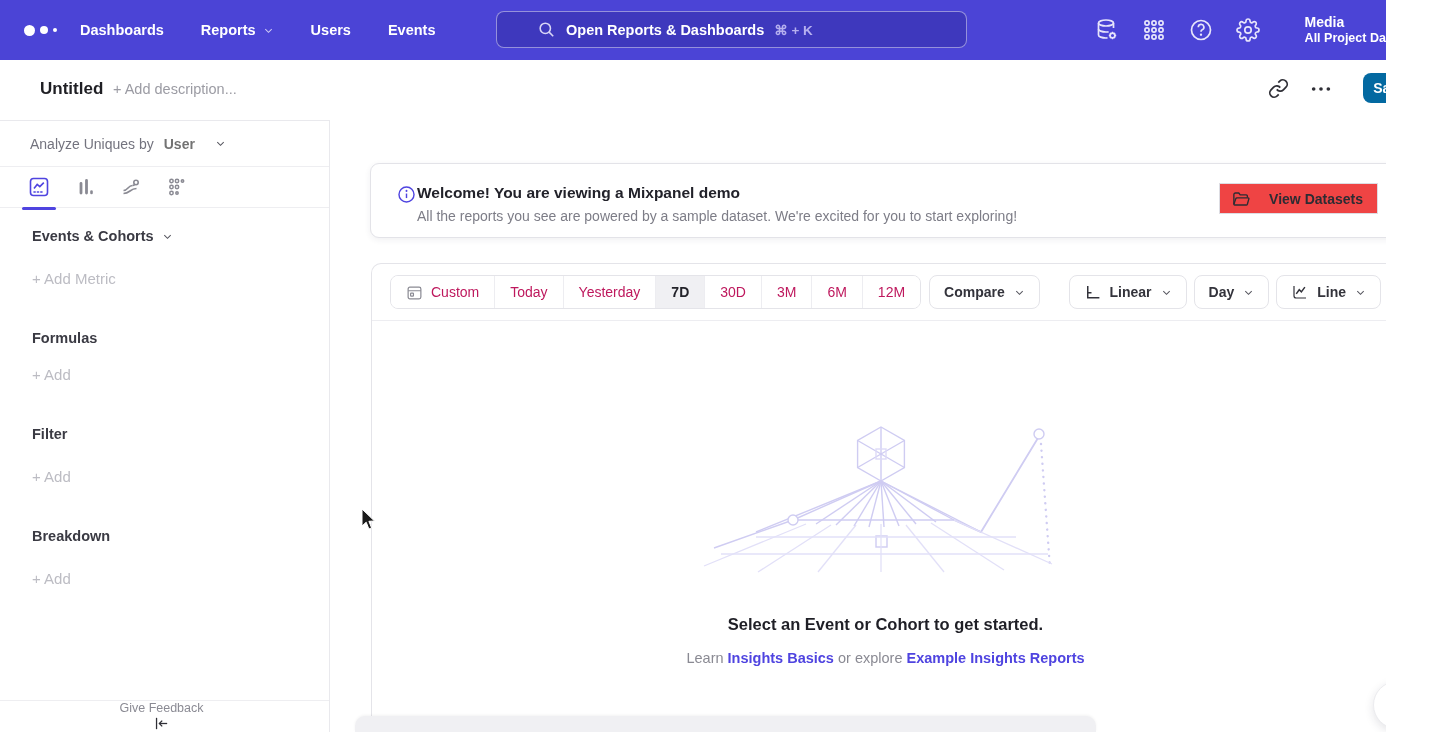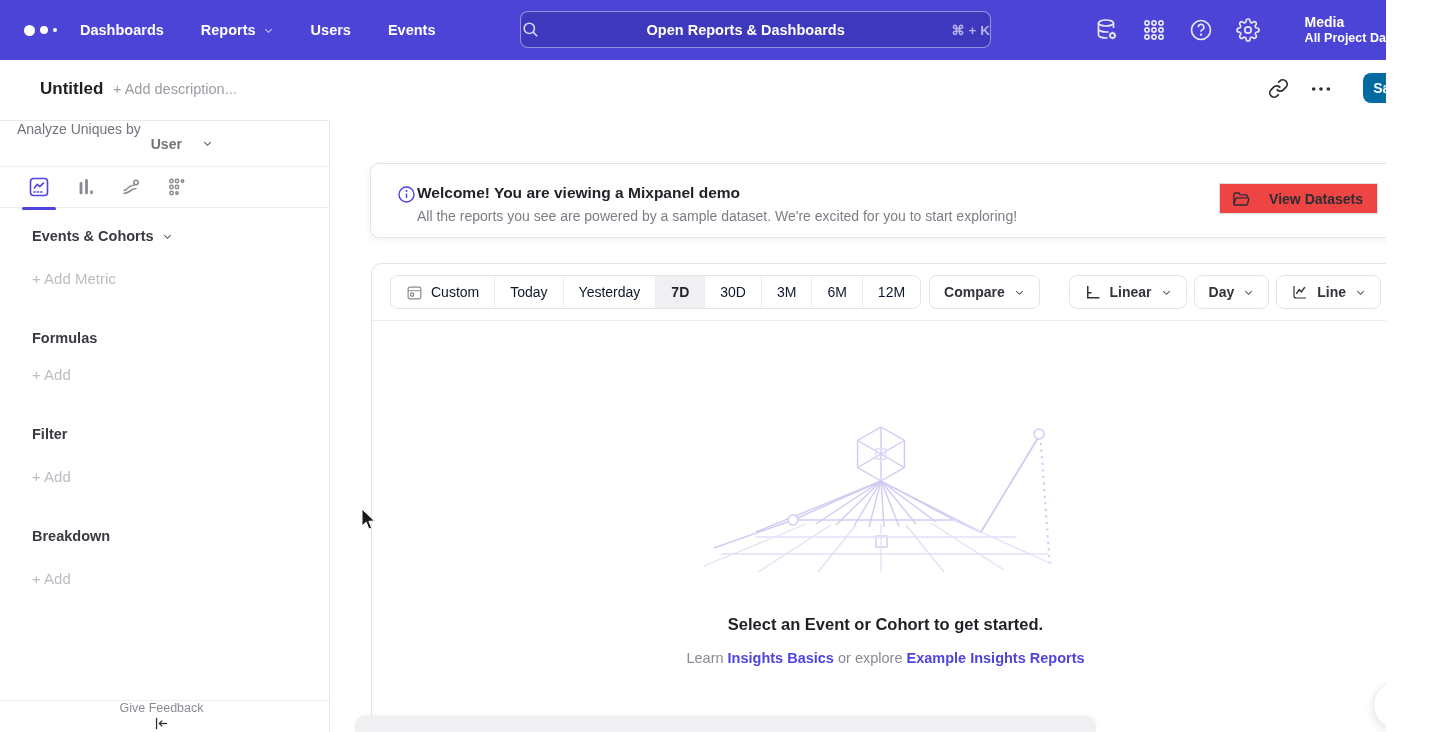--- a/index.html
+++ b/index.html
@@ -15,23 +15,23 @@
     position:absolute; top:0; left:0; width:1440px; height:60px;
     background:#4b44d6; color:#fff; display:flex; align-items:center;
   }
   .logo { display:flex; align-items:center; gap:5px; margin-left:24px; width:36px; cursor:pointer; }
   .logo i { background:#fff; border-radius:50%; display:block; }
   .logo .d1{ width:11px; height:11px; } .logo .d2{ width:8px; height:8px; } .logo .d3{ width:4px; height:4px; }
   .topnav-items { display:flex; align-items:center; gap:37px; margin-left:20px; }
   .topnav-item { display:flex; align-items:center; gap:7px; font-size:14.5px; font-weight:700; cursor:pointer; }
   .chev { width:11px; height:11px; stroke:#cfcbf5; stroke-width:2.2; fill:none; }
   .searchbar {
-    position:absolute; left:520px; top:11px; width:471px; height:37px;
+    position:absolute; left:496px; top:11px; width:471px; height:37px;
     background:rgba(20,12,100,0.22); border:1px solid rgba(255,255,255,0.45);
-    border-radius:8px; display:flex; align-items:center; justify-content:space-between; gap:10px; cursor:pointer;
+    border-radius:8px; display:flex; align-items:center; justify-content:flex-start; gap:10px; cursor:pointer;padding-left:40px;
   }
   .searchbar .slabel { font-size:14.5px; font-weight:700; color:#fff; }
   .searchbar .skbd { font-size:13.5px; color:#b6b0ef; font-weight:600; }
   .search-ico { width:19px; height:19px; stroke:#d8d5f6; stroke-width:2; fill:none; }
   .topnav-right { position:absolute; right:22px; top:0; height:60px; display:flex; align-items:center; gap:23px; }
   .nav-ico { width:24px; height:24px; stroke:#e7e5fb; stroke-width:1.7; fill:none; cursor:pointer; }
   .project { display:flex; align-items:center; gap:10px; margin-left:22px; cursor:pointer; }
   .project-name { font-size:14px; font-weight:700; line-height:17px; }
   .project-sub { font-size:12.5px; font-weight:700; line-height:15px; }
 
@@ -45,21 +45,21 @@
     position:absolute; left:1363px; top:73px; width:53px; height:30px; border:none;
     background:#0369a1; color:#fff; font-family:inherit; font-size:14px; font-weight:700;
     border-radius:8px; cursor:default;
   }
 
   
   .sidebar {
     position:absolute; top:120px; left:0; width:330px; height:612px;
     border-top:1px solid #e9e9ed; border-right:1px solid #e9e9ed; background:#fff;
   }
-  .analyze-row { height:46px; display:flex; gap:6px; padding:0 17px; border-bottom:1px solid #eeeef1; }
+  .analyze-row { height:46px; display:flex; align-items:center; gap:6px; padding:0 30px; border-bottom:1px solid #eeeef1; }
   .analyze-prefix { font-size:14px; color:#73737e; }
   .analyze-value { font-size:14px; font-weight:700; color:#737373; margin-left:4px; cursor:pointer; display:flex; align-items:center; gap:20px; }
   .chev-dark { width:11px; height:11px; stroke:#55555e; stroke-width:2.2; fill:none; }
   .charttabs { position:relative; height:41px; display:flex; align-items:center; padding-left:27px; gap:22px; border-bottom:1px solid #eeeef1; }
   .charttab { position:relative; width:24px; height:41px; display:flex; align-items:center; justify-content:center; cursor:pointer; color:#8a8a93; }
   .charttab.sel { color:#4f44e0; }
   .charttab.sel::after { content:""; position:absolute; left:-5px; bottom:-2px; width:34px; height:3px; background:#4f44e0; border-radius:2px; }
   .side-section-title { position:absolute; left:32px; font-size:14.5px; font-weight:700; color:#3a3a43; display:flex; align-items:center; gap:8px; }
   .side-add { position:absolute; left:32px; font-size:15px; color:#bcbcc3; cursor:pointer; }
   .feedback-row { position:absolute; left:0; bottom:0; width:329px; height:32px; border-top:1px solid #eeeef1; display:flex; align-items:center; justify-content:space-between; padding:0 26px 0 20px;flex-direction:column; }
@@ -82,21 +82,21 @@
   .folder-ico { width:18px; height:18px; stroke:#2c2c33; stroke-width:1.8; fill:none; }
 
   
   .card {
     position:absolute; left:371px; top:263px; width:1029px; height:469px; background:#fff;
     border:1px solid #e4e4e9; border-bottom:none; border-radius:10px 10px 0 0;
   }
   .toolbar { position:relative; height:57px; display:flex; align-items:center; padding:0 18px; border-bottom:1px solid #ededf1; }
   .seg { display:flex; align-items:stretch; height:34px; border:1px solid #e4e4e9; border-radius:8px; overflow:hidden; }
   .seg-item {
-    display:flex; align-items:center; gap:8px; padding:0 15px; font-size:14px; color:#0f172a;
+    display:flex; align-items:center; gap:8px; padding:0 15px; font-size:14px; color:#be185d;
     cursor:pointer; background:#fff; white-space:nowrap;
   }
   .seg-item + .seg-item { border-left:1px solid #ededf1; }
   .seg-item.sel { background:#f0f0f3; color:#23232a; font-weight:600; }
   .cal-ico { width:17px; height:17px; stroke:#8a8a93; stroke-width:1.7; fill:none; }
   .tb-btn {
     display:flex; align-items:center; gap:8px; height:34px; padding:0 14px;
     border:1px solid #e4e4e9; border-radius:8px; background:#fff; font-family:inherit;
     font-size:14px; font-weight:600; color:#33333b; cursor:pointer; white-space:nowrap;
   }

